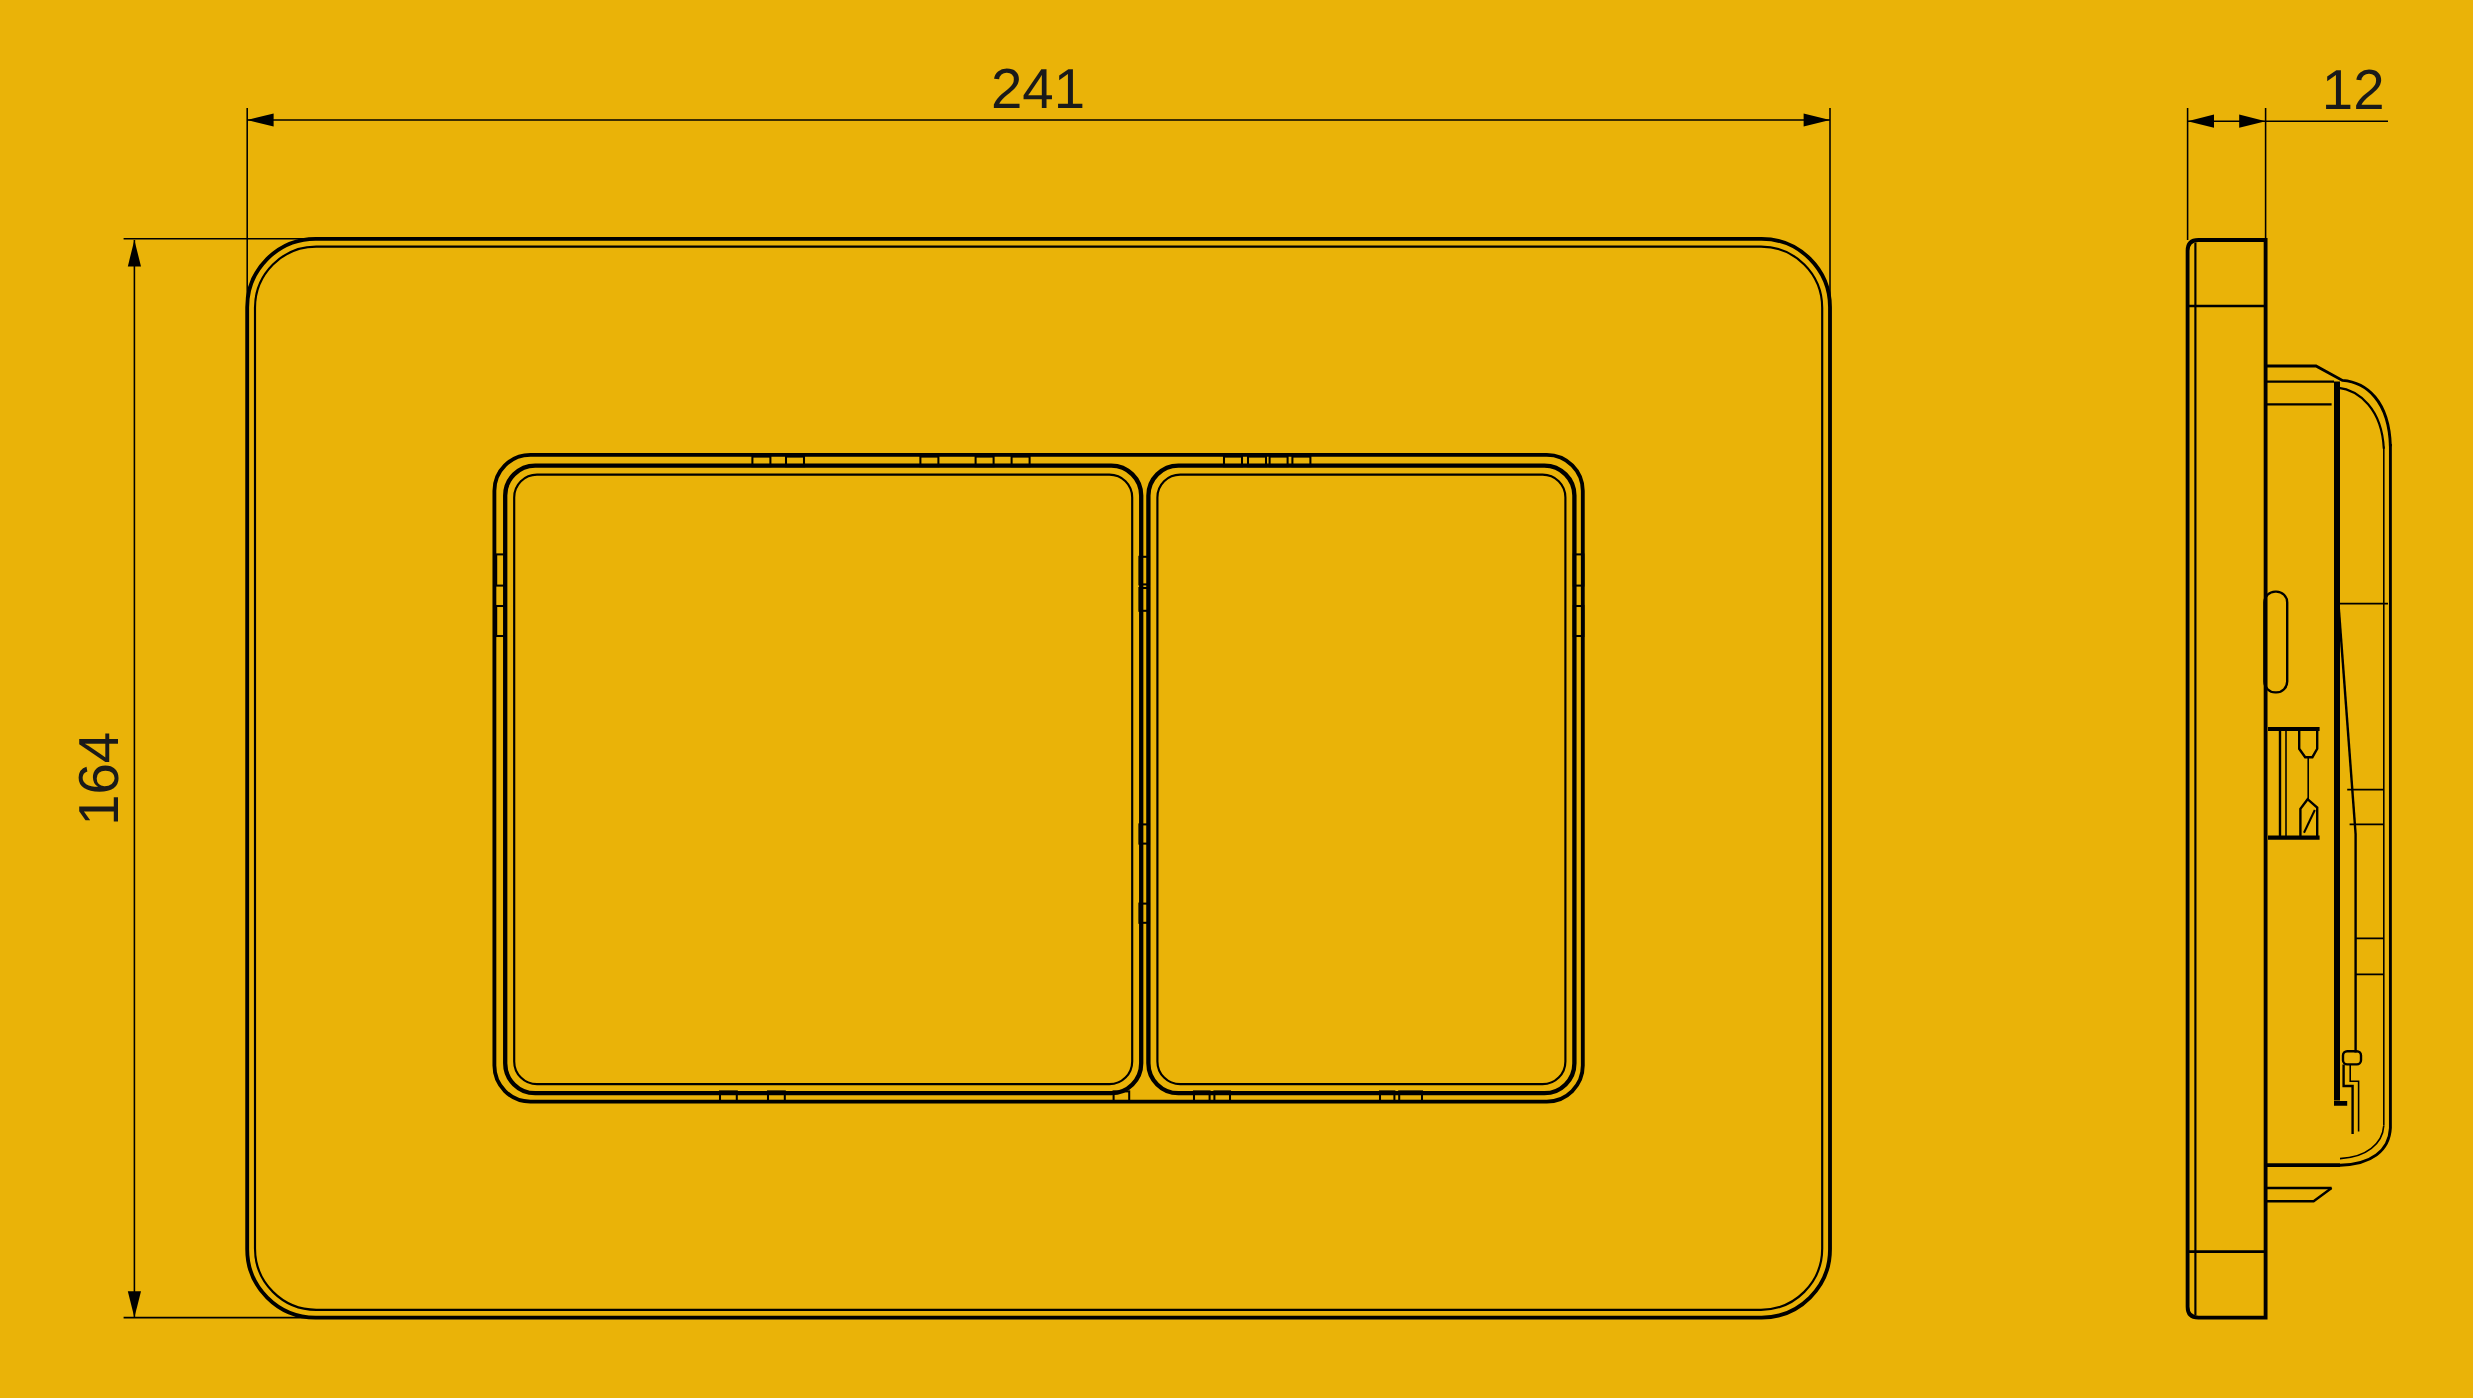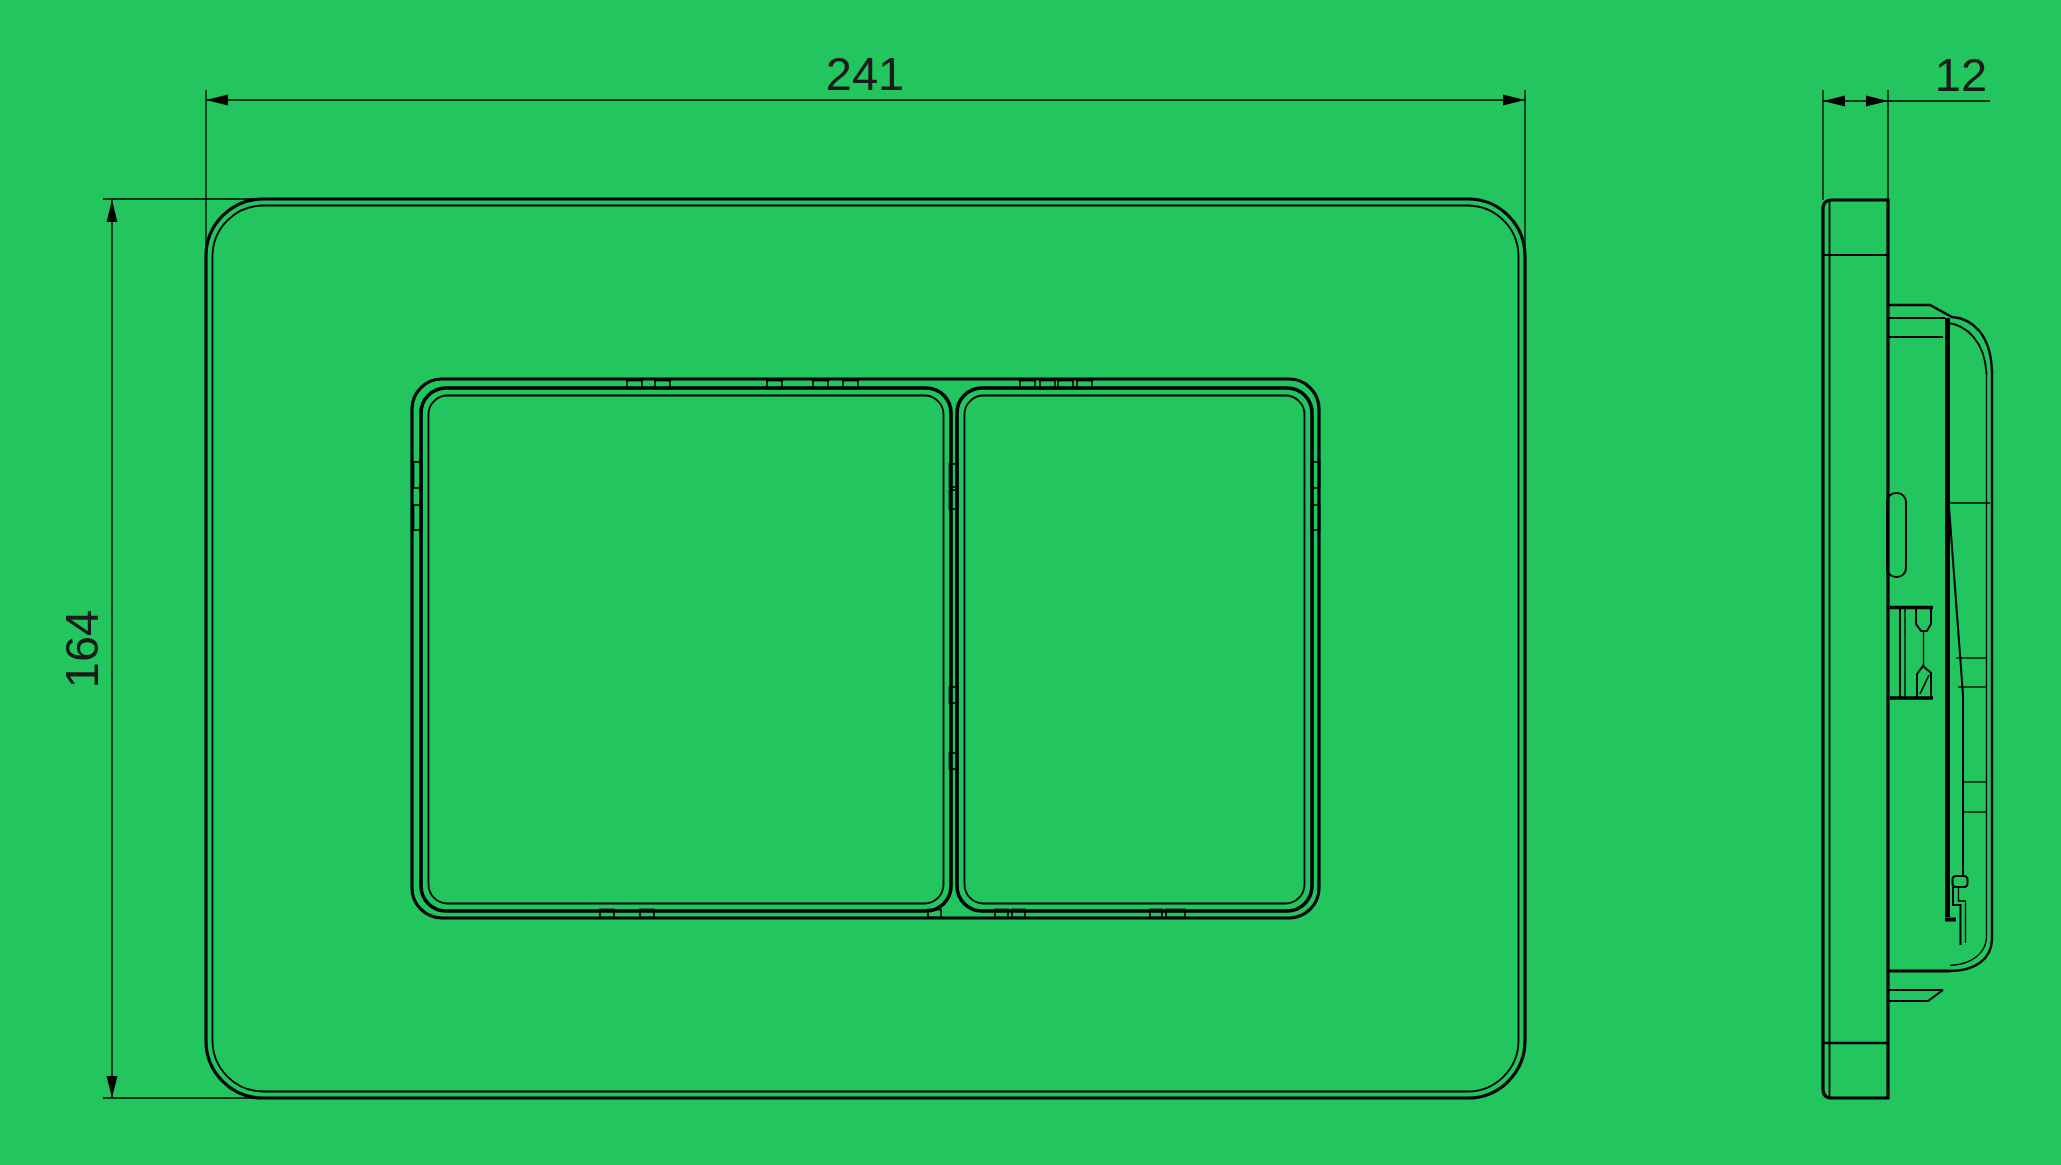--- a/index.html
+++ b/index.html
@@ -4,21 +4,21 @@
 <style>
   html, body {
     margin: 0;
     padding: 0;
     background: #ffffff;
   }
   .canvas {
     position: relative;
     width: 2061px;
     height: 1165px;
-    background: #22c55e;
+    background: #eab308;
     font-family: "Liberation Sans", sans-serif;
   }
   svg { display: block; }
   .dim-text {
     font-family: "Liberation Sans", sans-serif;
     font-size: 47px;
     fill: #1a1a1a;
   }
   .thin  { stroke: #000; stroke-width: 1.3; fill: none; }
   .med   { stroke: #000; stroke-width: 2;   fill: none; }

